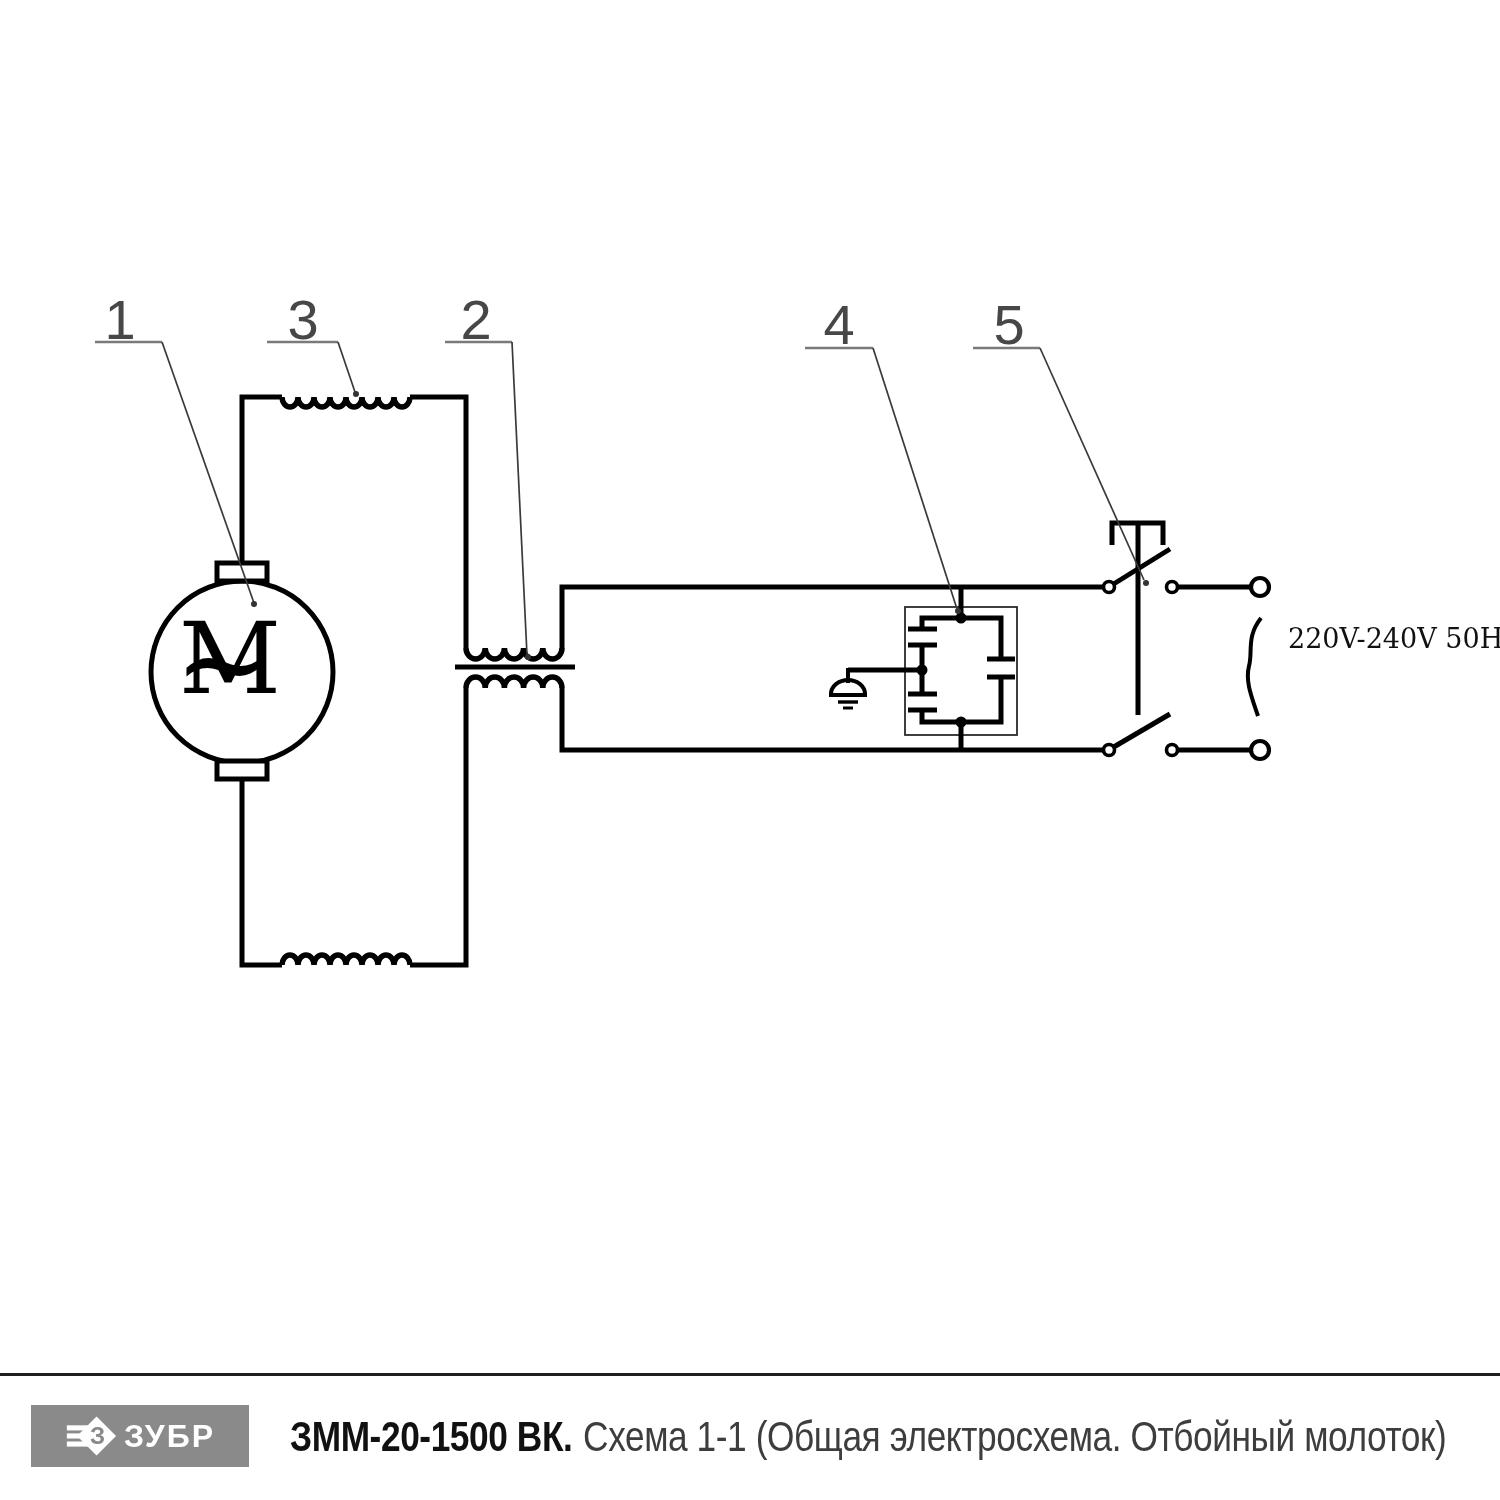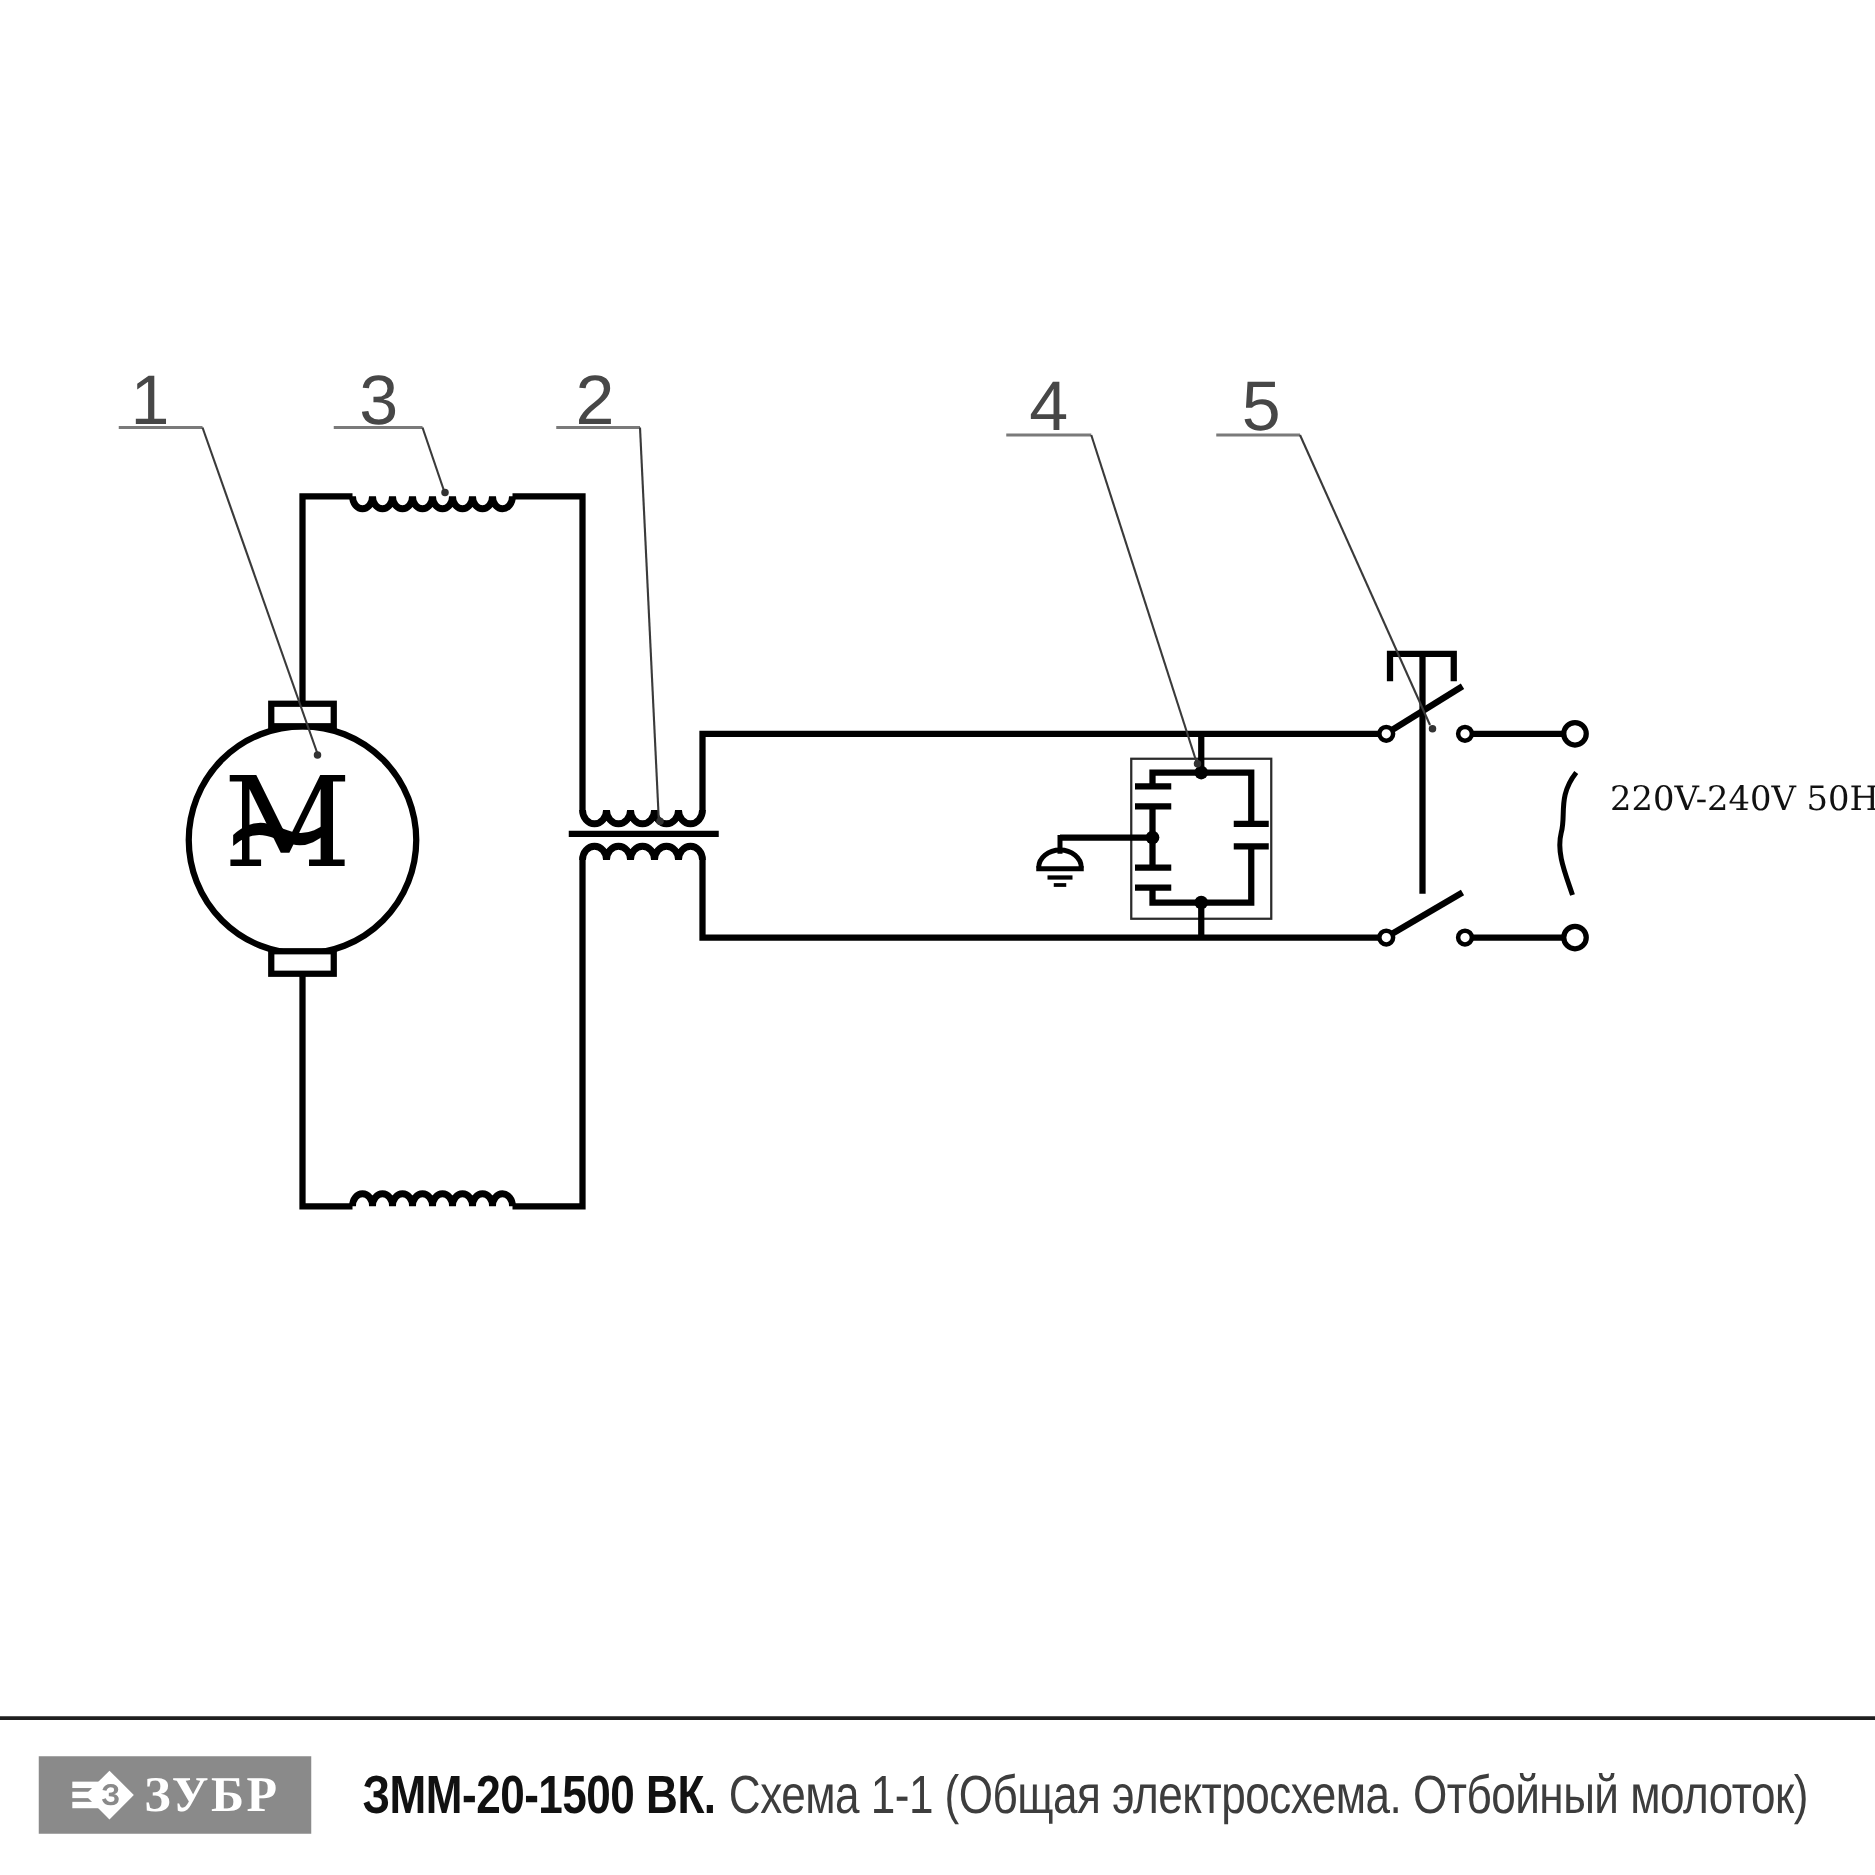--- a/index.html
+++ b/index.html
@@ -20,21 +20,21 @@
   .contact{fill:#fff;stroke:#000;stroke-width:3.6;}
   .terminal{fill:#fff;stroke:#000;stroke-width:4.2;}
   .node-dot{fill:#000;stroke:none;}
   .leader-dot{fill:#333;stroke:none;}
   .brush{fill:#fff;stroke:#000;stroke-width:5;}
 
   
   .footer-rule{position:absolute;left:0;top:1373px;width:1500px;height:3px;background:#1f1f1f;}
   .logo-box{position:absolute;left:31px;top:1405px;width:218px;height:62px;background:#8a8a8a;
             display:flex;align-items:center;justify-content:center;gap:7px;}
-  .logo-text{color:#fff;font-weight:700;font-size:40px;letter-spacing:2px;line-height:1;font-family:Liberation Serif, serif;}
+  .logo-text{color:#fff;font-weight:700;font-size:32px;letter-spacing:2px;line-height:1;}
   .title-line{position:absolute;left:290px;top:1405px;height:62px;display:flex;align-items:center;
               white-space:nowrap;transform:scaleX(0.82);transform-origin:0 50%;}
   .title-bold{font-size:43px;font-weight:700;color:#111;letter-spacing:-0.5px;}
   .title-rest{font-size:43px;font-weight:400;color:#3d3d3d;margin-left:13px;letter-spacing:-0.5px;}
 </style>
 </head>
 <body>
 
 <div class="page">
 

